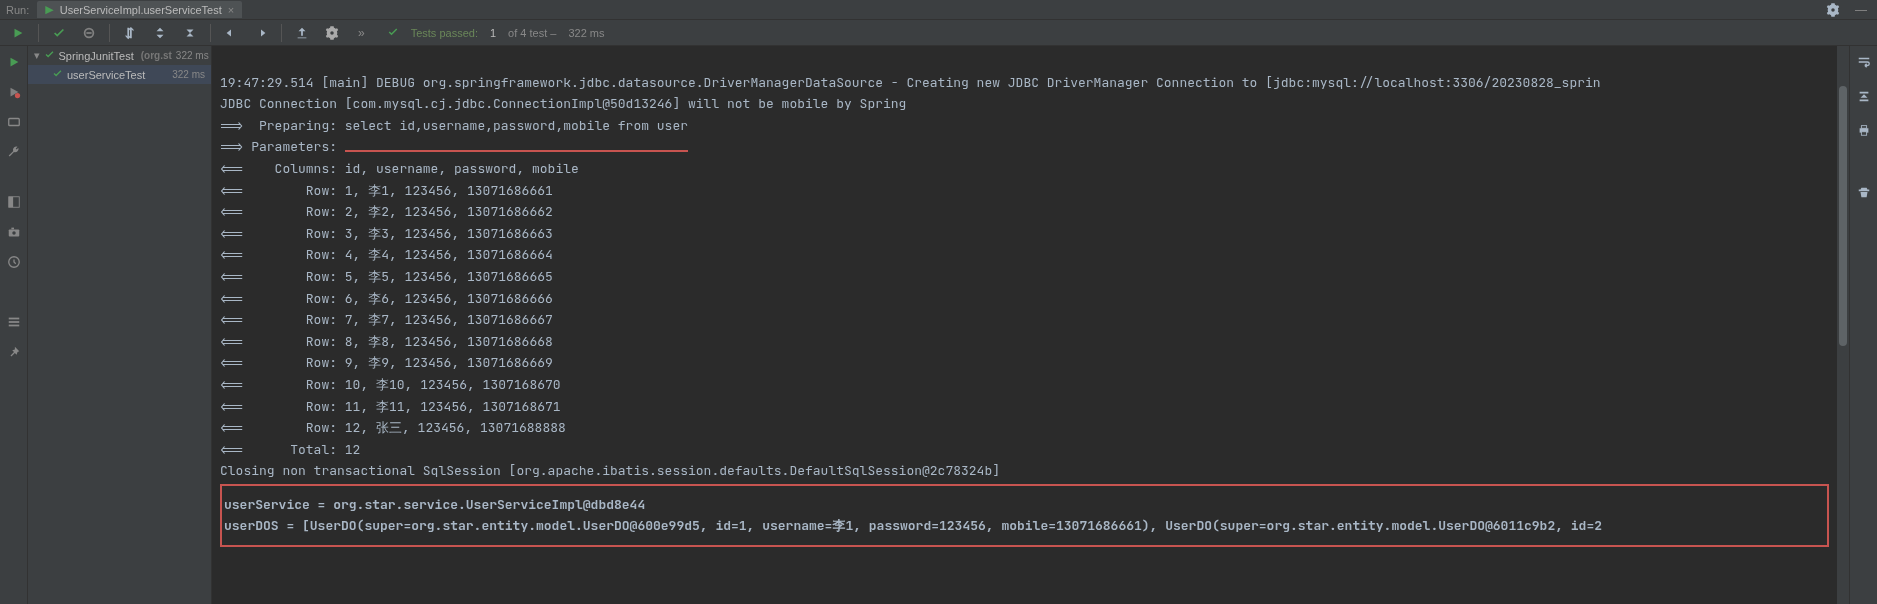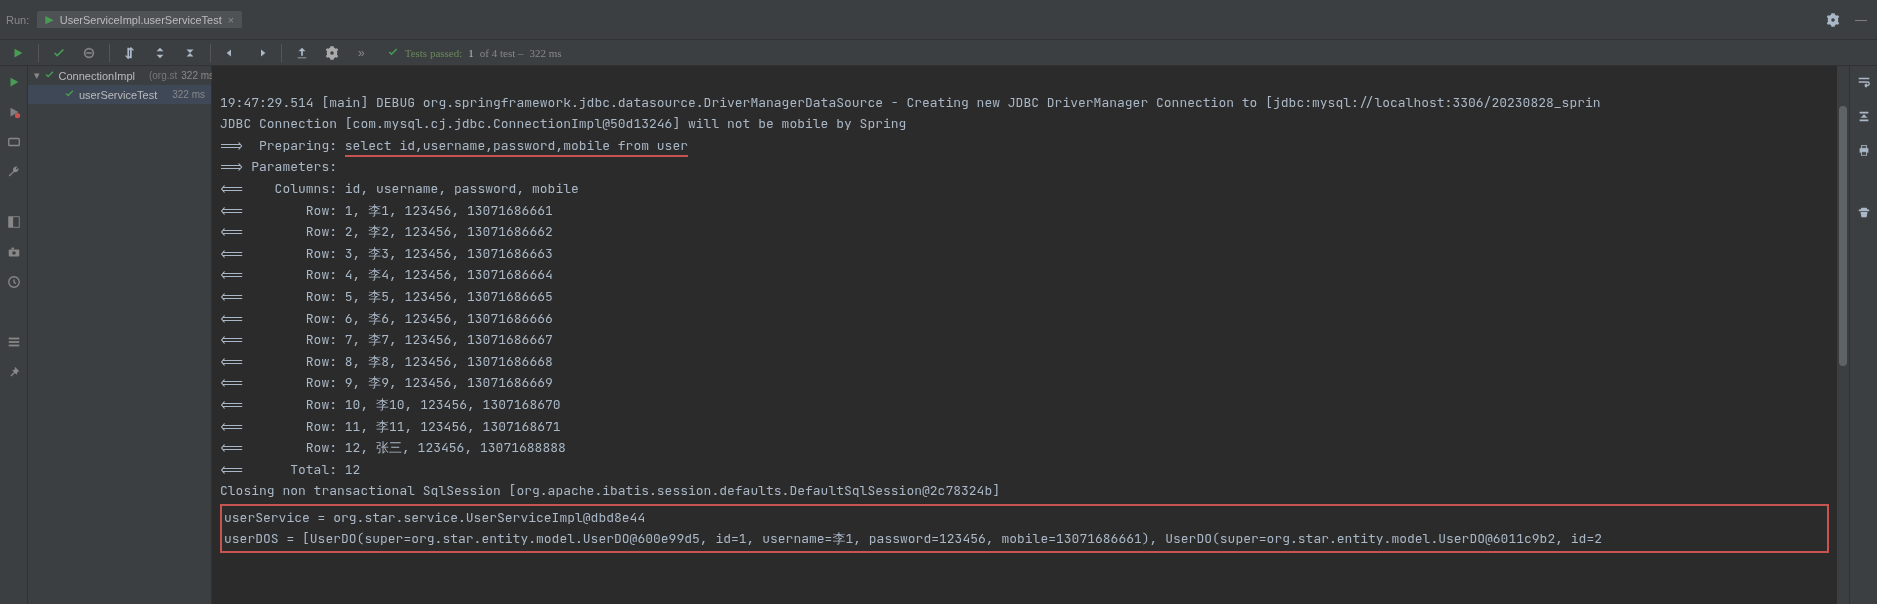--- a/index.html
+++ b/index.html
@@ -8,21 +8,21 @@
     color: #a9b7c6;
     font-family: "Segoe UI", Arial, sans-serif;
     font-size: 12px;
     width: 1877px;
     height: 604px;
     overflow: hidden;
     display: flex;
     flex-direction: column;
   }
   .top-bar {
-    height: 40px;
+    height: 20px;
     background: #3c3f41;
     border-bottom: 1px solid #323232;
     display: flex;
     align-items: center;
     padding: 0 6px;
     gap: 8px;
   }
   .run-label { color: #888; font-size: 11px; }
   .tab {
     display: flex;
@@ -48,24 +48,23 @@
     width: 20px; height: 20px;
     display: inline-flex;
     align-items: center;
     justify-content: center;
     color: #a9b7c6;
     cursor: pointer;
   }
   .icon-btn svg { width: 14px; height: 14px; }
   .sep { width: 1px; height: 18px; background: #555; }
   .tests-status {
-    display: flex; align-items: center; gap: 6px;
+    display: flex; align-items: center; gap: 12px;
     font-size: 11px; color: #888;
     margin-left: 12px;
-    font-family: Liberation Serif, serif;
   }
   .tests-status .passed { color: #6a8759; }
   .tests-status .numbers { color: #bbb; }
   .body-row {
     flex: 1;
     display: flex;
     min-height: 0;
   }
   .left-rail {
     width: 28px;
@@ -84,44 +83,45 @@
     background: #3c3f41;
     border-right: 1px solid #323232;
     font-size: 11px;
     color: #bbb;
   }
   .tree-row {
     display: flex; align-items: center;
     padding: 3px 6px;
     gap: 4px;
   }
-  .tree-row.child { padding-left: 36px; }
+  .tree-row.child { padding-left: 24px; }
   .tree-row .time { margin-left: auto; color: #888; font-size: 10px; white-space: nowrap; }
-  .tree-row .pkg { color: #777; font-size: 10px; margin-left: 10px; }
+  .tree-row .pkg { color: #777; font-size: 10px; margin-left: 3px; font-weight: bold; }
   .check-icon { color: #499c54; }
   .console {
     flex: 1;
     background: #2b2b2b;
     font-family: "JetBrains Mono", "Consolas", monospace;
     font-size: 13px;
     line-height: 21.6px;
     color: #a9b7c6;
     overflow: hidden;
     position: relative;
     padding: 4px 8px 0 8px;
     white-space: pre;
   }
   .console .underline {
     border-bottom: 2px solid #c75450;
-    padding-bottom: 1px;
+    padding-bottom: 16px;
   }
   .red-box {
     border: 2px solid #c75450;
     margin-top: 2px;
-    padding: 1px 2px;
+    padding: 8px 2px;
+    font-weight: bold;
   }
   .right-rail {
     width: 28px;
     background: #3c3f41;
     border-left: 1px solid #323232;
     display: flex;
     flex-direction: column;
     align-items: center;
     padding-top: 6px;
     gap: 14px;
@@ -289,21 +289,21 @@
   </div>
 
   <div class="tree-panel">
     <div class="tree-row">
       <span style="color:#888">▾</span>
       <span class="check-icon">
         <svg width="11" height="11" viewBox="0 0 16 16" fill="none" stroke="#499c54" stroke-width="2">
             <path d="M3 8l3 3 7-7"></path>
           </svg>
       </span>
-      <span>ConnectionImpl</span>
+      <span>SpringJunitTest</span>
       <span class="pkg">(org.st</span>
       <span class="time">322 ms</span>
     </div>
     <div class="tree-row child" style="background:#4b6eaf33">
       <span class="check-icon">
         <svg width="11" height="11" viewBox="0 0 16 16" fill="none" stroke="#499c54" stroke-width="2">
             <path d="M3 8l3 3 7-7"></path>
           </svg>
       </span>
       <span>userServiceTest</span>

